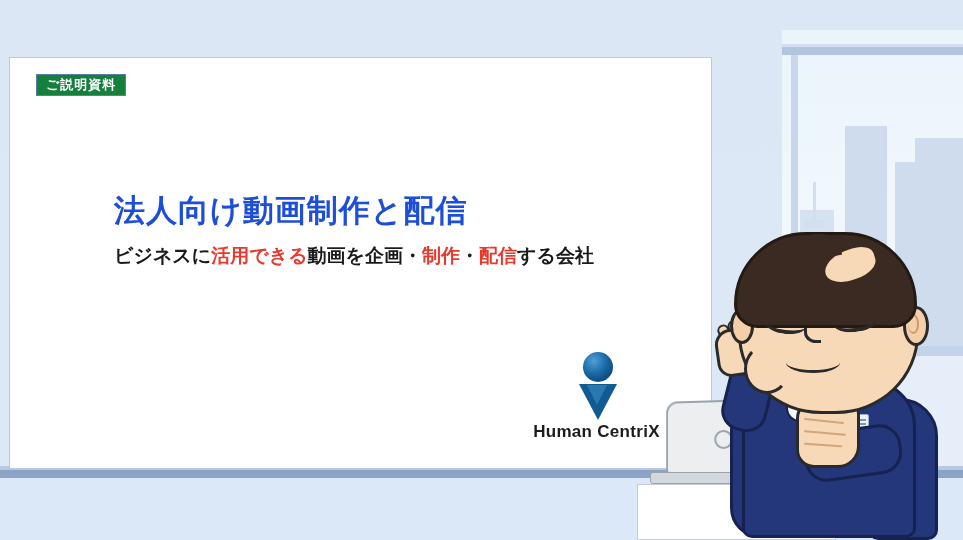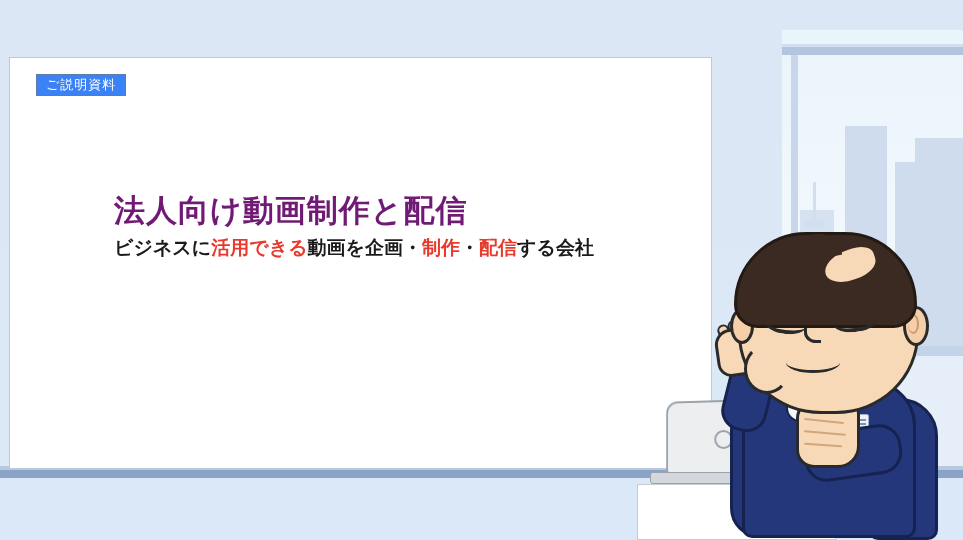--- a/index.html
+++ b/index.html
@@ -102,25 +102,25 @@
     border: 1px solid #b9c9de;
     box-sizing: border-box;
   }
 
   
   .badge {
     position: absolute;
     left: 36px;
     top: 74px;
     padding: 3px 9px 4px 9px;
-    background: #3b82f6;
+    background: #15803d;
     border: 1px solid #5c7da5;
     color: #ffffff;
     font-size: 13px;
-    font-weight: normal;
+    font-weight: bold;
     letter-spacing: 1px;
     line-height: 1;
   }
 
   
   .addressee {
     position: absolute;
     left: 42px;
     top: 117px;
     font-size: 19px;
@@ -131,27 +131,27 @@
   
   .headline-wrap {
     position: absolute;
     left: 114px;
     top: 194px;
     width: 560px;
   }
   .headline-main {
     font-size: 31px;
     font-weight: bold;
-    color: #701a75;
+    color: #1d4ed8;
     letter-spacing: 1px;
     line-height: 1.1;
     white-space: nowrap;
   }
   .headline-sub {
-    margin-top: 10px;
+    margin-top: 18px;
     font-size: 19px;
     font-weight: bold;
     color: #1a1a1a;
     letter-spacing: 0px;
     line-height: 1.1;
     white-space: nowrap;
   }
   .headline-sub .hl { color: #e8392c; }
   .headline-company {
     margin-top: 3px;
@@ -456,20 +456,28 @@
 
   <div class="headline-wrap">
     <div class="headline-main">法人向け動画制作と配信</div>
 
     <div class="headline-sub">
       <span>ビジネスに</span><span class="hl">活用できる</span><span>動画を企画・</span><span class="hl">制作</span><span>・</span><span class="hl">配信</span><span>する会社</span>
     </div>
 
   </div>
 
+  <div class="logo">
+    <div class="logo-mark">
+      <div class="logo-sphere"></div>
+      <div class="logo-tri"></div>
+      <div class="logo-tri-shine"></div>
+    </div>
+    <div class="logo-text">Human CentriX</div>
+  </div>
 
   <div class="laptop-lid">
     <div class="laptop-logo"></div>
   </div>
   <div class="laptop-base"></div>
   <div class="desk-front"></div>
 
   <div class="char">
     <div class="c shoulder-l"></div>
     <div class="c shoulder-r"></div>

